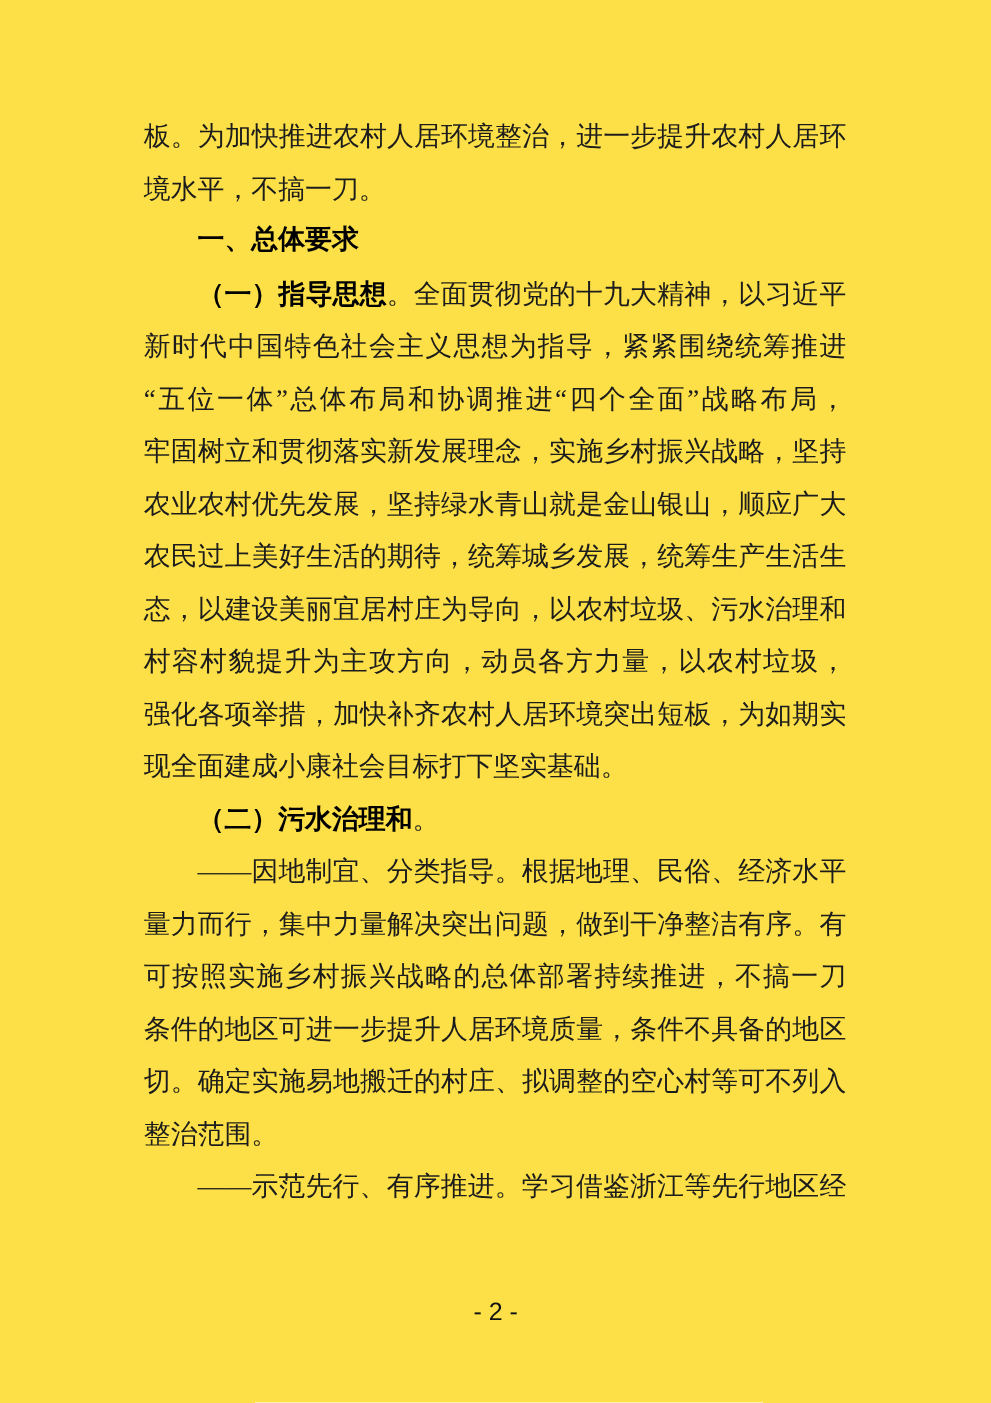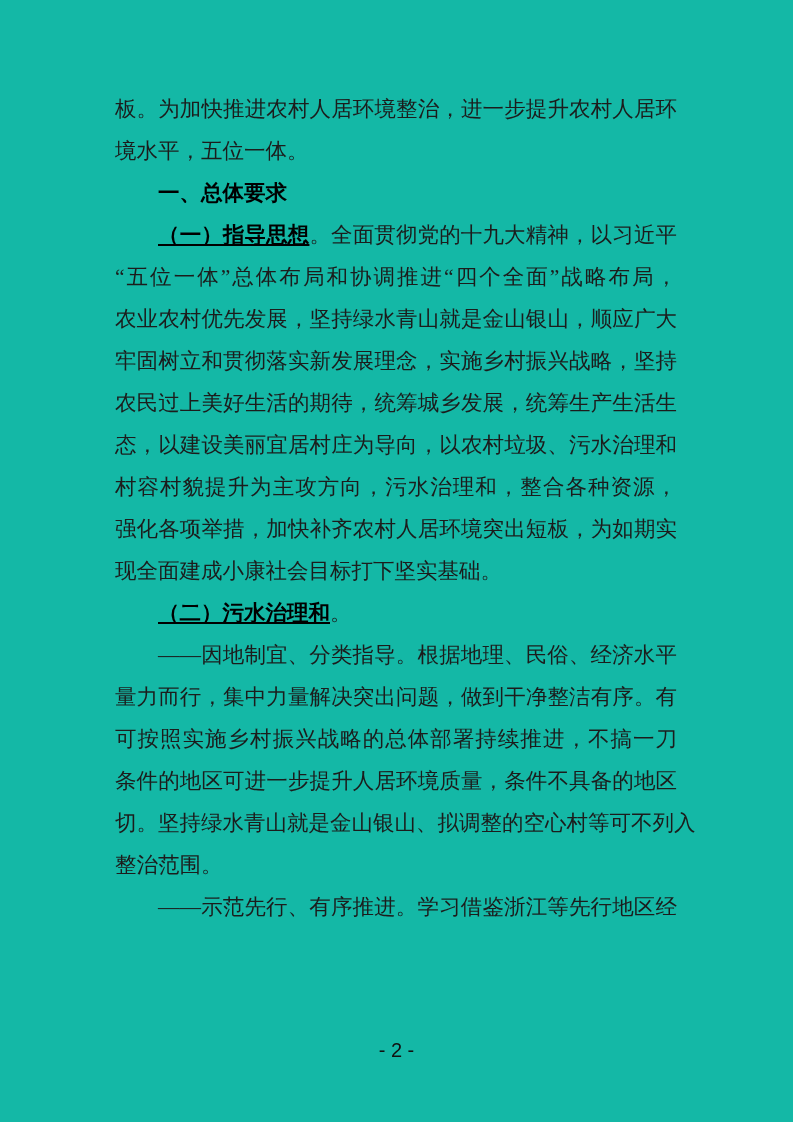--- a/index.html
+++ b/index.html
@@ -4,21 +4,21 @@
 <style>
   html, body {
     margin: 0;
     padding: 0;
     background: #ffffff;
   }
   .page {
     position: relative;
     width: 793px;
     height: 1122px;
-    background: #14b8a6;
+    background: #fde047;
     overflow: hidden;
     font-family: "Liberation Serif", serif;
   }
   .content {
     position: absolute;
     left: 115px;
     top: 88px;
     width: 562px;
   }
   .line {
@@ -34,67 +34,67 @@
   }
   .line.para-end {
     text-align-last: left;
   }
   .line.indent {
     text-indent: 2em;
   }
   .line.heading {
     font-weight: bold;
     color: #000000;
-    font-family: Liberation Serif, serif;
+    font-family: Liberation Mono, monospace;
   }
   .lead-bold {
     font-weight: bold;
     color: #000000;
-    text-decoration: underline;
   }
   .page-number {
     position: absolute;
     left: 0;
     top: 1038px;
     width: 100%;
     text-align: center;
     font-size: 20px;
     color: #111111;
     font-family: "Liberation Sans", sans-serif;
     line-height: 24px;
   }
 </style>
 </head>
 <body>
 
 <div class="page">
   <div class="content">
 
     <div class="line">板。为加快推进农村人居环境整治，进一步提升农村人居环</div>
-    <div class="line para-end">境水平，五位一体。</div>
+    <div class="line para-end">境水平，不搞一刀。</div>
 
     <div class="line indent heading para-end">一、总体要求</div>
 
     <div class="line indent"><span class="lead-bold">（一）指导思想</span><span>。全面贯彻党的十九大精神，以习近平</span></div>
+    <div class="line">新时代中国特色社会主义思想为指导，紧紧围绕统筹推进</div>
     <div class="line">“五位一体”总体布局和协调推进“四个全面”战略布局，</div>
+    <div class="line">牢固树立和贯彻落实新发展理念，实施乡村振兴战略，坚持</div>
     <div class="line">农业农村优先发展，坚持绿水青山就是金山银山，顺应广大</div>
-    <div class="line">牢固树立和贯彻落实新发展理念，实施乡村振兴战略，坚持</div>
     <div class="line">农民过上美好生活的期待，统筹城乡发展，统筹生产生活生</div>
     <div class="line">态，以建设美丽宜居村庄为导向，以农村垃圾、污水治理和</div>
-    <div class="line">村容村貌提升为主攻方向，污水治理和，整合各种资源，</div>
+    <div class="line">村容村貌提升为主攻方向，动员各方力量，以农村垃圾，</div>
     <div class="line">强化各项举措，加快补齐农村人居环境突出短板，为如期实</div>
     <div class="line para-end">现全面建成小康社会目标打下坚实基础。</div>
 
     <div class="line indent para-end"><span class="lead-bold">（二）污水治理和</span><span>。</span></div>
 
     <div class="line indent">——因地制宜、分类指导。根据地理、民俗、经济水平</div>
     <div class="line">量力而行，集中力量解决突出问题，做到干净整洁有序。有</div>
     <div class="line">可按照实施乡村振兴战略的总体部署持续推进，不搞一刀</div>
     <div class="line">条件的地区可进一步提升人居环境质量，条件不具备的地区</div>
-    <div class="line">切。坚持绿水青山就是金山银山、拟调整的空心村等可不列入</div>
+    <div class="line">切。确定实施易地搬迁的村庄、拟调整的空心村等可不列入</div>
     <div class="line para-end">整治范围。</div>
 
     <div class="line indent">——示范先行、有序推进。学习借鉴浙江等先行地区经</div>
 
   </div>
 
   <div class="page-number">- 2 -</div>
 </div>
 
 </body></html>

